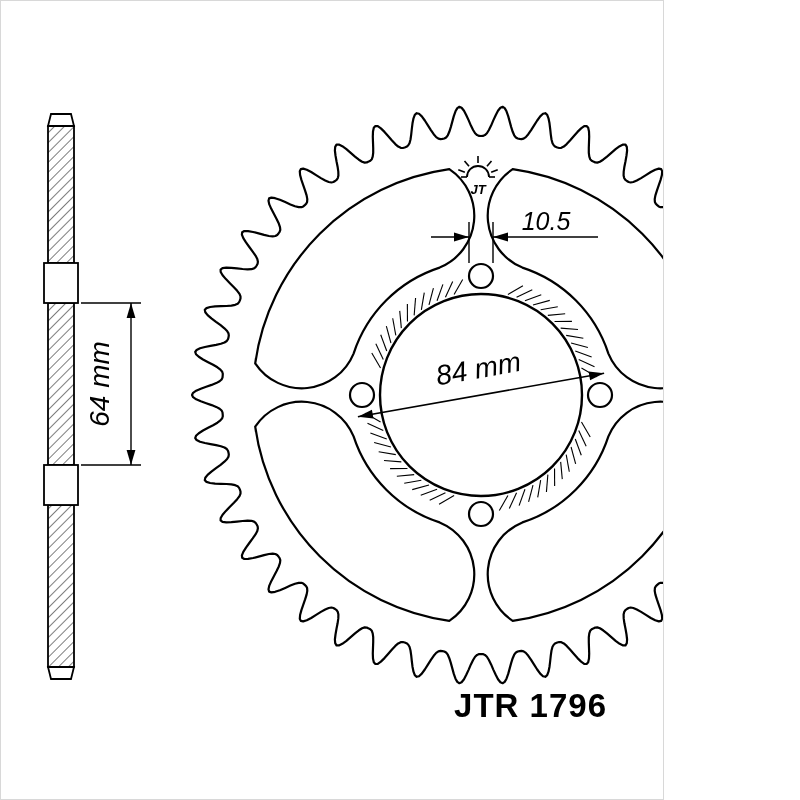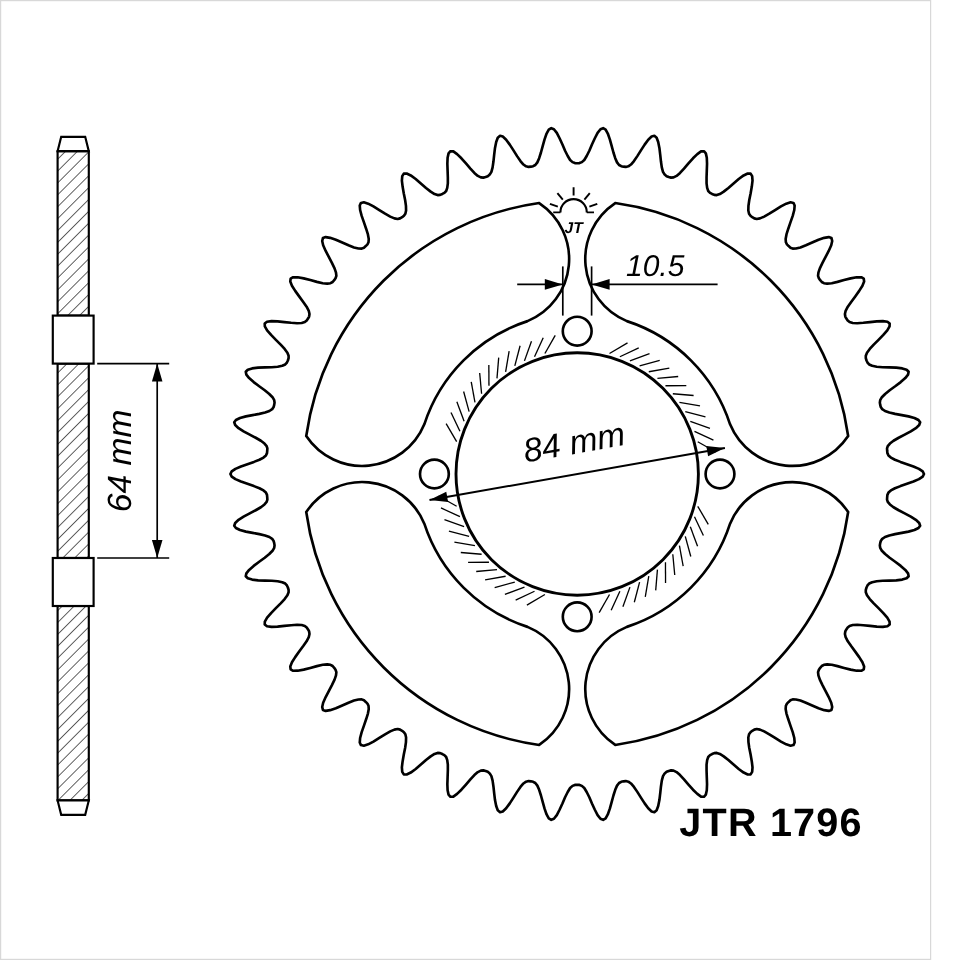--- a/index.html
+++ b/index.html
@@ -1,24 +1,24 @@
 <!DOCTYPE html>
 <html><head>
 <meta charset="utf-8">
 <style>
   html,body{margin:0;padding:0;background:#ffffff;}
-  .page{position:relative;width:776px;height:800px;background:#ffffff;box-sizing:border-box;
+  .page{position:relative;width:664px;height:800px;background:#ffffff;box-sizing:border-box;
         border:1px solid #d8d8d8;font-family:"Liberation Sans",sans-serif;overflow:hidden;}
   .page svg{position:absolute;left:0;top:0;}
   .dim-text{font-family:"Liberation Sans",sans-serif;font-style:italic;font-size:28px;fill:#000;}
   .dim-text.small{font-size:25px;}
   .logo-text{font-family:"Liberation Sans",sans-serif;font-style:italic;font-weight:bold;font-size:13px;fill:#000;}
   .caption{position:absolute;color:#000;font-weight:bold;white-space:nowrap;}
   .caption-left{left:36px;top:688px;font-size:31px;}
-  .caption-right{right:56px;top:666px;font-size:33px;letter-spacing:1px;}
+  .caption-right{right:56px;top:686px;font-size:33px;letter-spacing:1px;}
 </style>
 </head>
 <body>
 
 <div class="page">
 
   <svg id="drw" width="800" height="800" viewBox="0 0 800 800">
     <defs>
       <pattern id="hatch" width="7" height="7" patternUnits="userSpaceOnUse" patternTransform="rotate(45)">
         <line x1="0" y1="0" x2="0" y2="7" stroke="#111" stroke-width="1.1"></line>

